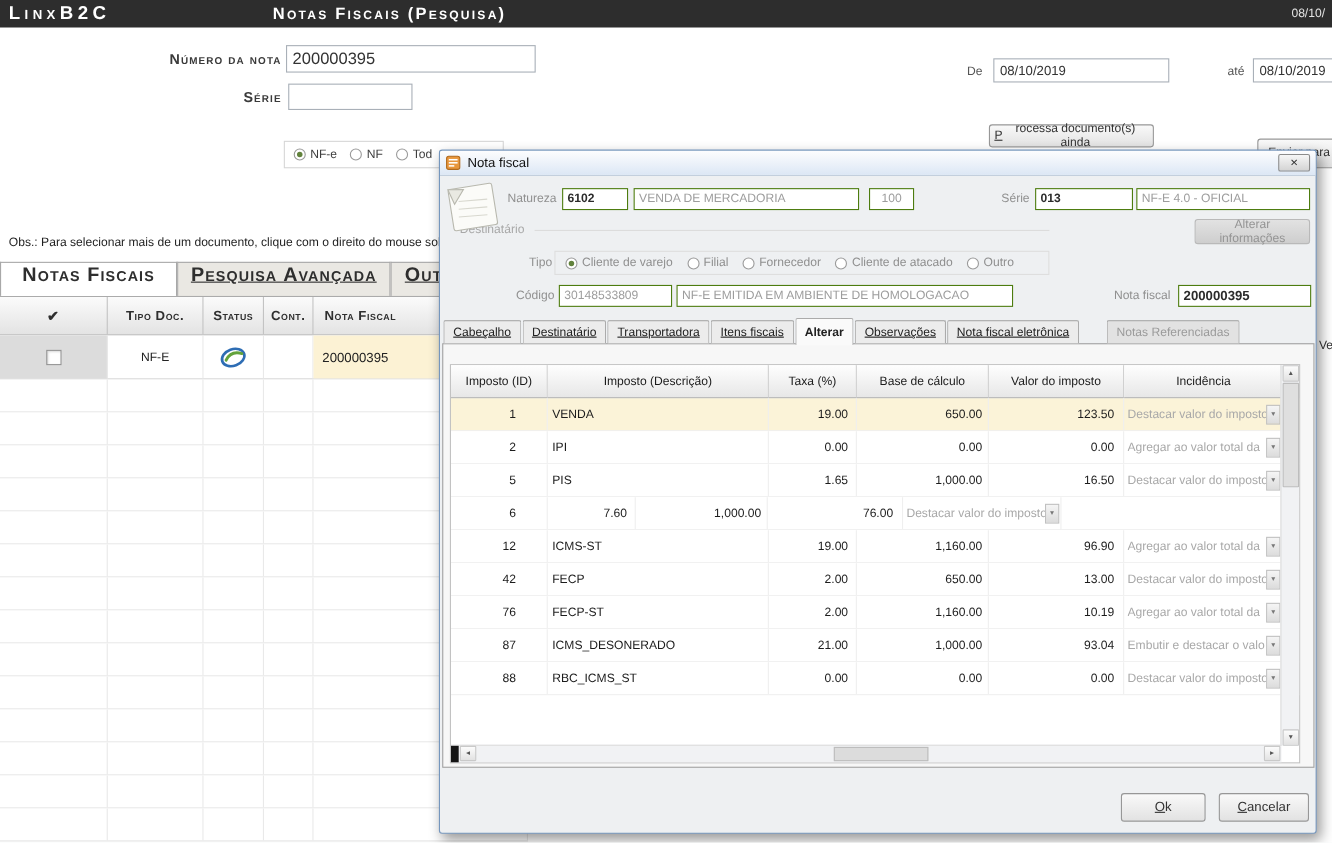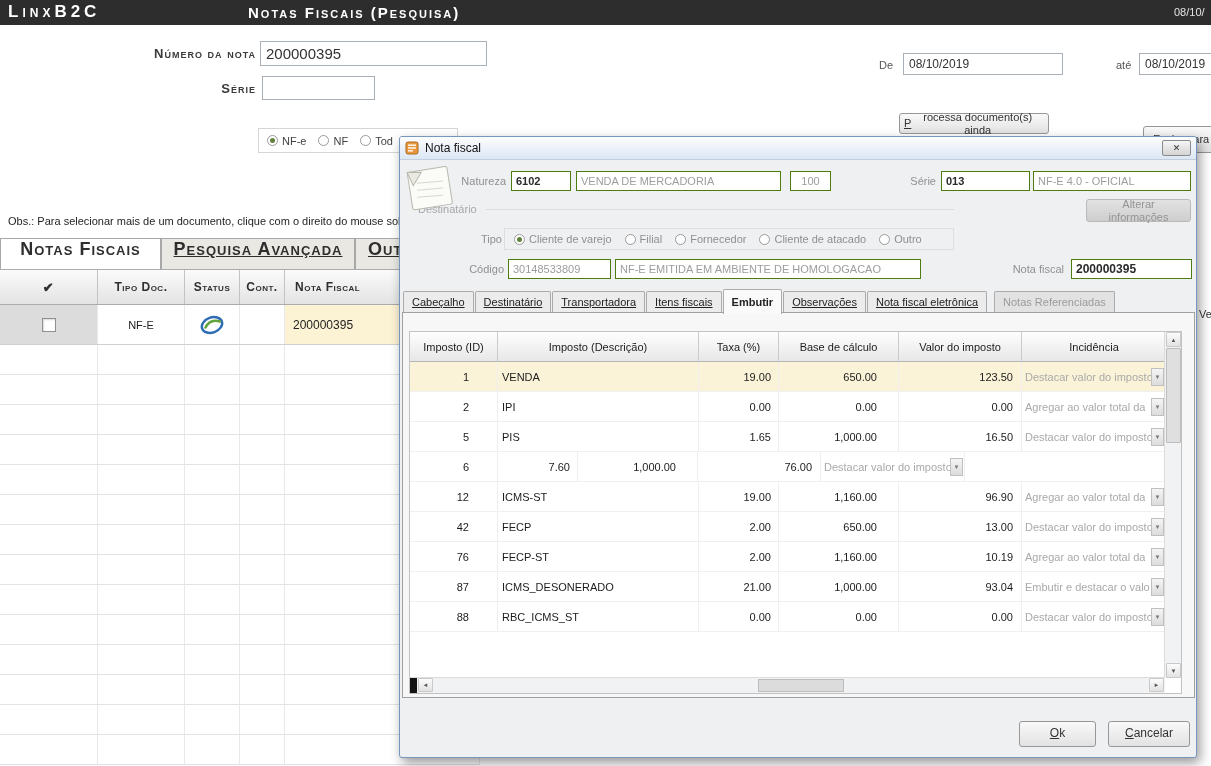--- a/index.html
+++ b/index.html
@@ -54,35 +54,35 @@
   .dlabel{position:absolute;font-size:11px;color:#909090;text-align:right;z-index:2}
   .din{position:absolute;height:20px;background:#fff;border:1px solid #4d7c0f;display:flex;align-items:center;padding:0 4px;font-size:11px;color:#9d9d9d;z-index:2}
   .din.strong{color:#2b2b2b;font-weight:bold}
   .din.center{justify-content:center}
   .dgrouplabel{position:absolute;font-size:11px;color:#a8a8a8}
   .dline{position:absolute;left:86px;top:72px;width:468px;border-top:1px solid #dcdcdc}
   .tipobox{position:absolute;left:104px;top:91px;width:450px;height:22px;border:1px solid #dedede;display:flex;align-items:center;gap:13px;padding-left:9px}
   .dtabs{position:absolute;left:3px;top:152px;height:23px;display:flex;align-items:flex-end;gap:1px;z-index:2}
   .dtab{height:21px;padding:0 8px;background:#ececec;border:1px solid #ababab;border-bottom:none;border-radius:2px 2px 0 0;display:flex;align-items:center;font-size:11px;color:#222;white-space:nowrap}
   .dtab.active{height:25px;margin-bottom:-2px;background:#fafafa;font-weight:bold;position:relative;z-index:3}
-  .dtab.disabled{color:#9b9b9b;background:#e2e2e2;margin-left:6px}
+  .dtab.disabled{color:#9b9b9b;background:#e2e2e2;margin-left:24px}
   .dpanel{position:absolute;left:2px;top:175px;width:793px;height:386px;background:#f7f7f7;border:1px solid #a0a0a0}
   .dbtn{font-size:12px}
 
   
   .grid{position:absolute;left:6px;top:18px;width:773px;height:363px;border:1px solid #c2c2c2;background:#fff}
   .ghead{display:flex;height:30px}
   .ghc{display:flex;align-items:center;justify-content:center;background:linear-gradient(#fefefe,#e7e7e7);border-right:1px solid #cbcbcb;border-bottom:1px solid #b5b5b5;font-size:11px;color:#1c1c1c}
   .grow{display:flex;height:30px;border-bottom:1px solid #f0f0f0;background:#fff}
   .grow.sel{background:#fbf3d8}
   .gcell{display:flex;align-items:center;height:100%;font-size:11px;color:#1c1c1c;border-right:1px solid #efefef}
   .c-id{width:88px;justify-content:flex-end;padding-right:28px}
   .c-desc{width:201px;padding-left:4px}
   .c-taxa{width:80px;justify-content:flex-end;padding-right:7px}
-  .c-base{width:120px;justify-content:flex-end;padding-right:21px}
+  .c-base{width:120px;justify-content:flex-end;padding-right:5px}
   .c-valor{width:123px;justify-content:flex-end;padding-right:8px}
   .c-inc{width:144px;color:#a9a9a9;position:relative;padding-left:3px;overflow:hidden}
   .inctext{white-space:nowrap;overflow:hidden;display:block;width:126px}
   .dd{position:absolute;right:1px;top:50%;transform:translateY(-50%);width:13px;height:18px;background:linear-gradient(#f5f5f5,#dcdcdc);border:1px solid #c0c0c0;display:flex;align-items:center;justify-content:center;font-size:6px;color:#777}
   .vsb{position:absolute;top:0;right:0;width:17px;height:346px;background:#f1f2f4;border-left:1px solid #dcdcdc}
   .sbtn{position:absolute;width:15px;height:15px;left:1px;display:flex;align-items:center;justify-content:center;font-size:6px;color:#555;background:linear-gradient(#fcfcfc,#e2e2e2);border:1px solid #c9c9c9;border-radius:1px}
   .vsb .up{top:0}
   .vsb .down{bottom:0}
   .vthumb{position:absolute;left:1px;top:16px;width:15px;height:95px;background:#dfdfdf;border:1px solid #bdbdbd;border-radius:1px}
   .hsb{position:absolute;left:0;bottom:0;height:16px;width:755px;background:#f1f2f4;border-top:1px solid #dcdcdc}
@@ -346,21 +346,21 @@
       <div class="dtab">
           <span class="ul">Destinatário</span>
         </div>
       <div class="dtab">
           <span class="ul">Transportadora</span>
         </div>
       <div class="dtab">
           <span class="ul">Itens fiscais</span>
         </div>
       <div class="dtab active">
-          <span>Embutir</span>
+          <span>Alterar</span>
         </div>
       <div class="dtab">
           <span class="ul">Observações</span>
         </div>
       <div class="dtab">
           <span class="ul">Nota fiscal eletrônica</span>
         </div>
       <div class="dtab disabled">
           <span>Notas Referenciadas</span>
         </div>

